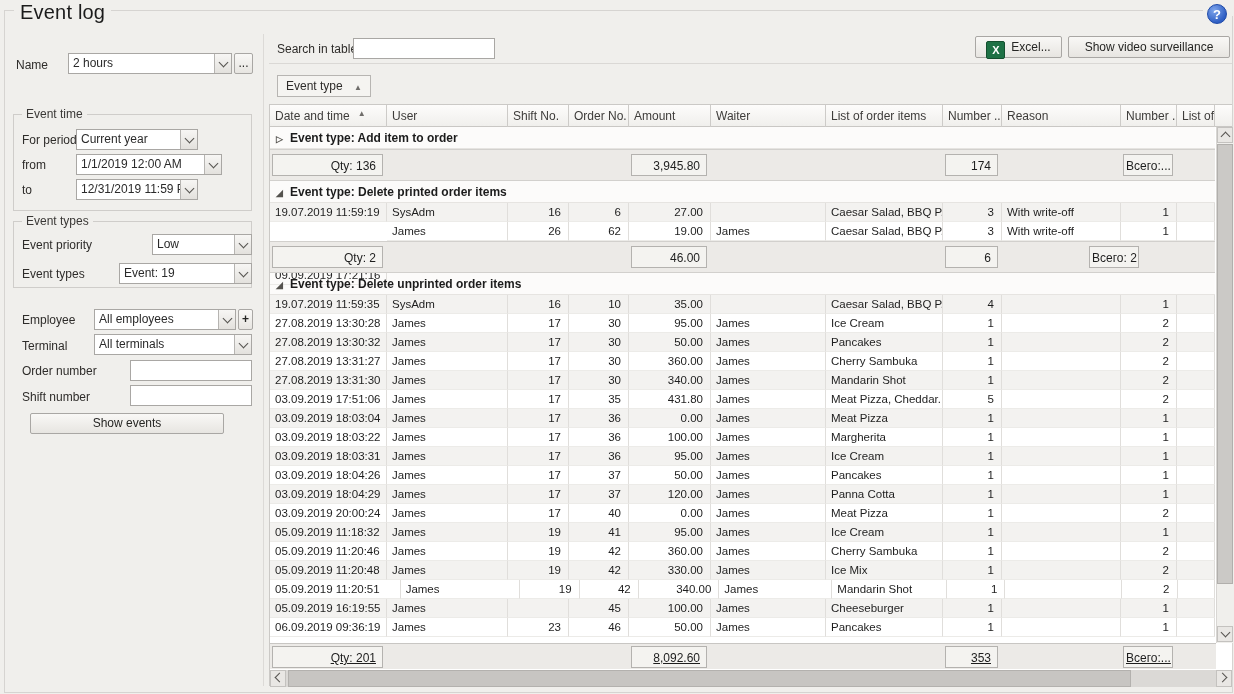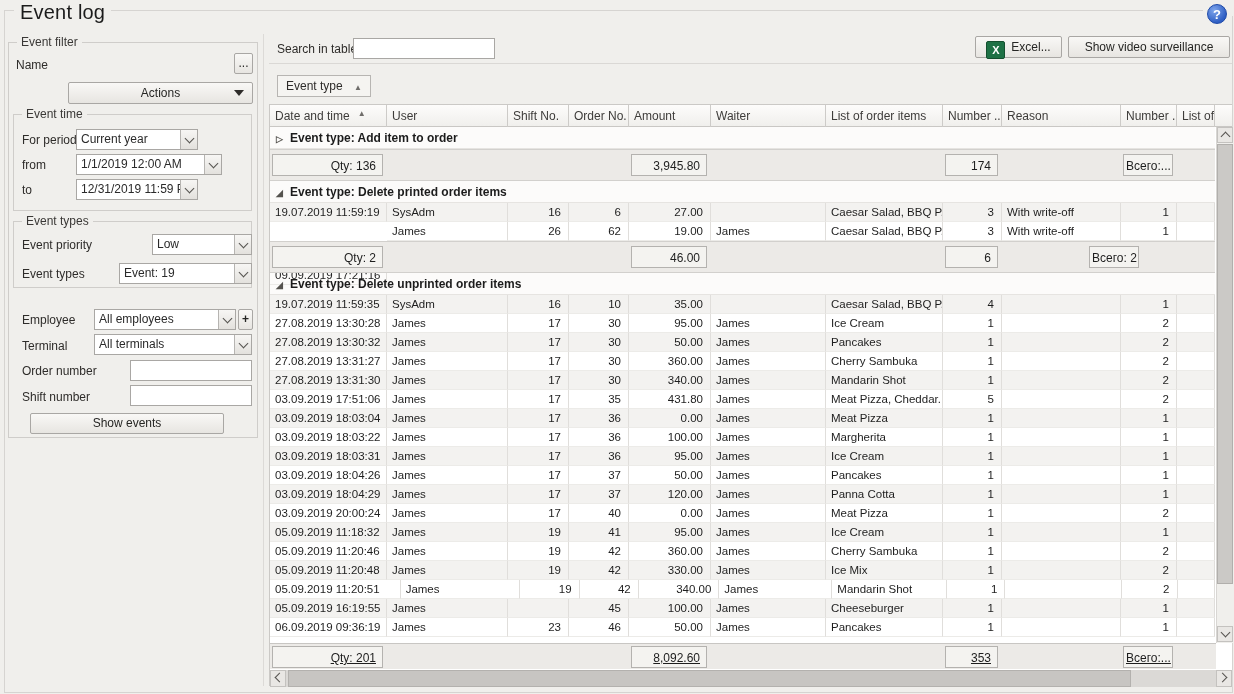--- a/index.html
+++ b/index.html
@@ -67,31 +67,30 @@
 </head>
 <body>
 
 <div class="page">
   <div class="frame"></div>
   <div class="help-patch"></div>
   <div class="page-title">Event log</div>
   <div class="help">?</div>
   <div class="vsep"></div>
 
-  <div class="fs" style="left:8px;top:42px;width:250px;height:396px;">
-    <span class="fs-label">Event filter</span>
-  </div>
 
   <span class="slabel" style="left:16px;top:58px;">Name</span>
+  <div class="combo" style="left:68px;top:53px;width:164px;">
+    <span class="val">2 hours</span>
+    <span class="dbtn">
+        <span class="chev"></span>
+      </span>
+  </div>
   <div class="btn" style="left:234px;top:53px;width:19px;height:21px;line-height:18px;">...</div>
 
-  <div class="btn" style="left:68px;top:82px;width:185px;height:22px;line-height:20px;">
-    <span>Actions</span>
-    <span class="caret"></span>
-  </div>
 
   <div class="fs" style="left:13px;top:114px;width:239px;height:97px;">
     <span class="fs-label">Event time</span>
   </div>
   <span class="slabel" style="left:22px;top:133px;">For period</span>
   <div class="combo" style="left:76px;top:129px;width:122px;">
     <span class="val">Current year</span>
     <span class="dbtn">
         <span class="chev"></span>
       </span>

